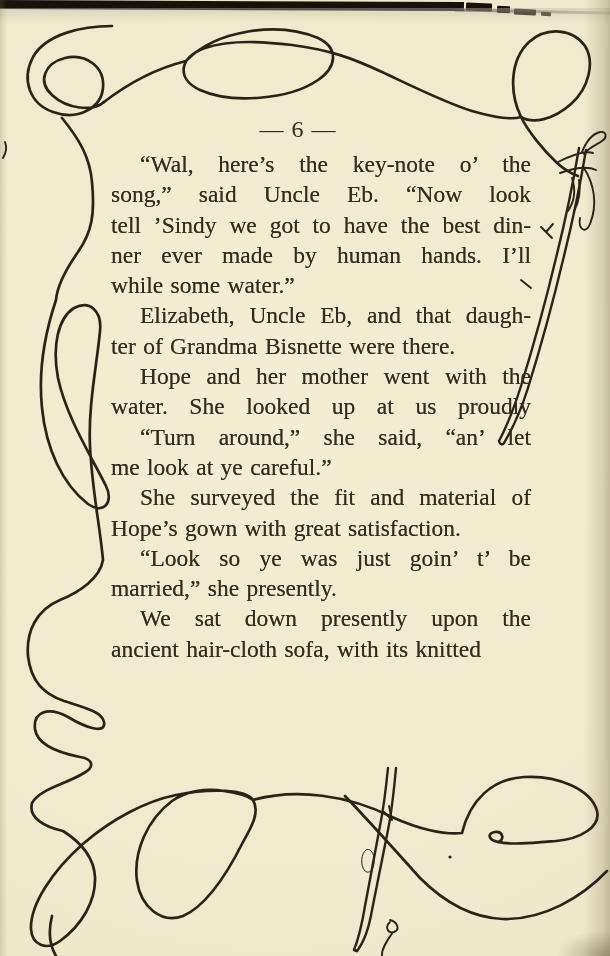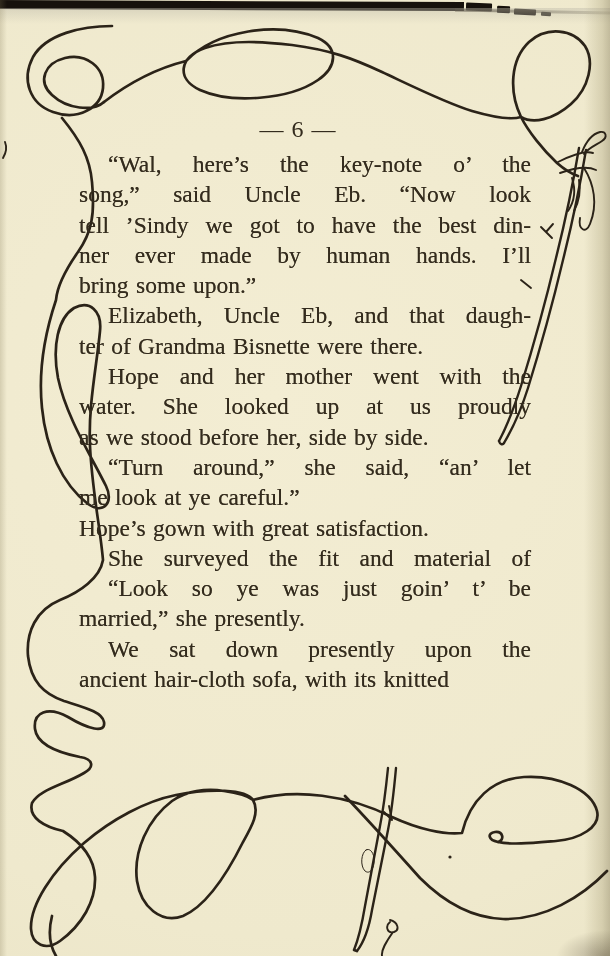--- a/index.html
+++ b/index.html
@@ -50,20 +50,21 @@
   .text-block{
     position:absolute;left:79px;top:149px;width:452px;
     font-size:23.5px;color:var(--text-ink);
     text-shadow:0 0 .5px rgba(51,43,29,.7);
     word-spacing:1.5px;
   }
   .ln{
     display:block;height:30.3px;line-height:30.3px;
     text-align:justify;text-align-last:justify;
     white-space:normal;
+    margin-left:32px;
   }
   .ln.ind{text-indent:29px;}
   .ln.end{text-align-last:left;}
 </style>
 </head>
 <body>
 
 <div class="scan-bar"></div>
 <div class="scan-dash d1"></div>
 <div class="scan-dash d2"></div>
@@ -180,27 +181,26 @@
   </g>
 </svg>
 
 <div class="page-number">— 6 —</div>
 
 <div class="text-block">
   <span class="ln ind">“Wal, here’s the key-note o’ the</span>
   <span class="ln">song,” said Uncle Eb. “Now look</span>
   <span class="ln">tell ’Sindy we got to have the best din-</span>
   <span class="ln">ner ever made by human hands. I’ll</span>
-  <span class="ln end">bring some upon.”</span>
+  <span class="ln end">while some water.”</span>
   <span class="ln ind">Elizabeth, Uncle Eb, and that daugh-</span>
   <span class="ln end">ter of Grandma Bisnette were there.</span>
   <span class="ln ind">Hope and her mother went with the</span>
   <span class="ln">water. She looked up at us proudly</span>
-  <span class="ln end">as we stood before her, side by side.</span>
   <span class="ln ind">“Turn around,” she said, “an’ let</span>
   <span class="ln end">me look at ye careful.”</span>
+  <span class="ln ind">She surveyed the fit and material of</span>
   <span class="ln end">Hope’s gown with great satisfaction.</span>
-  <span class="ln ind">She surveyed the fit and material of</span>
   <span class="ln ind">“Look so ye was just goin’ t’ be</span>
   <span class="ln end">married,” she presently.</span>
   <span class="ln ind">We sat down presently upon the</span>
   <span class="ln end">ancient hair-cloth sofa, with its knitted</span>
 </div>
 
 </body></html>

